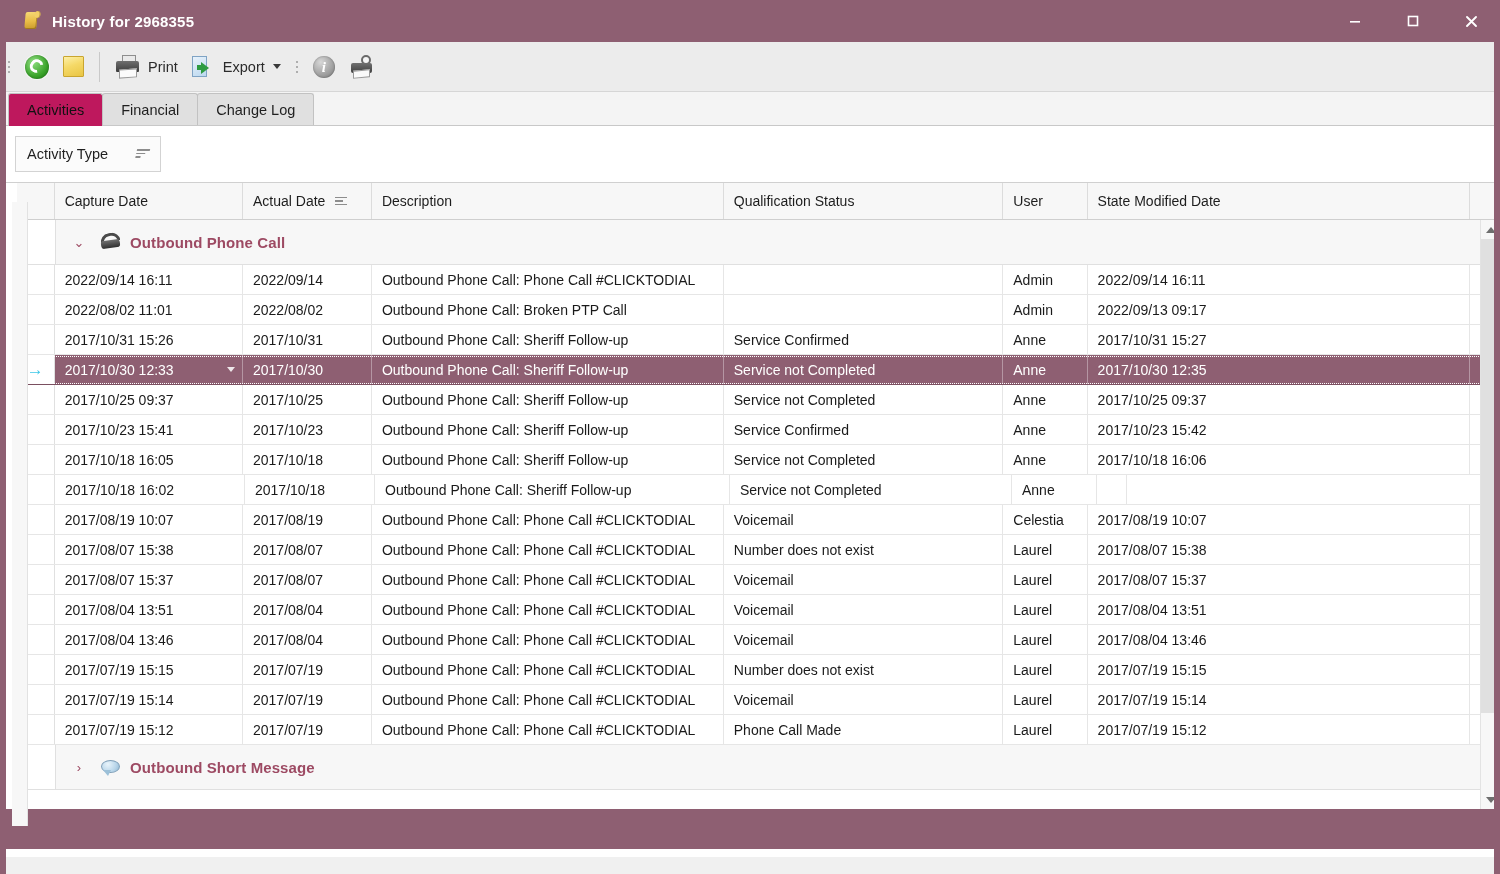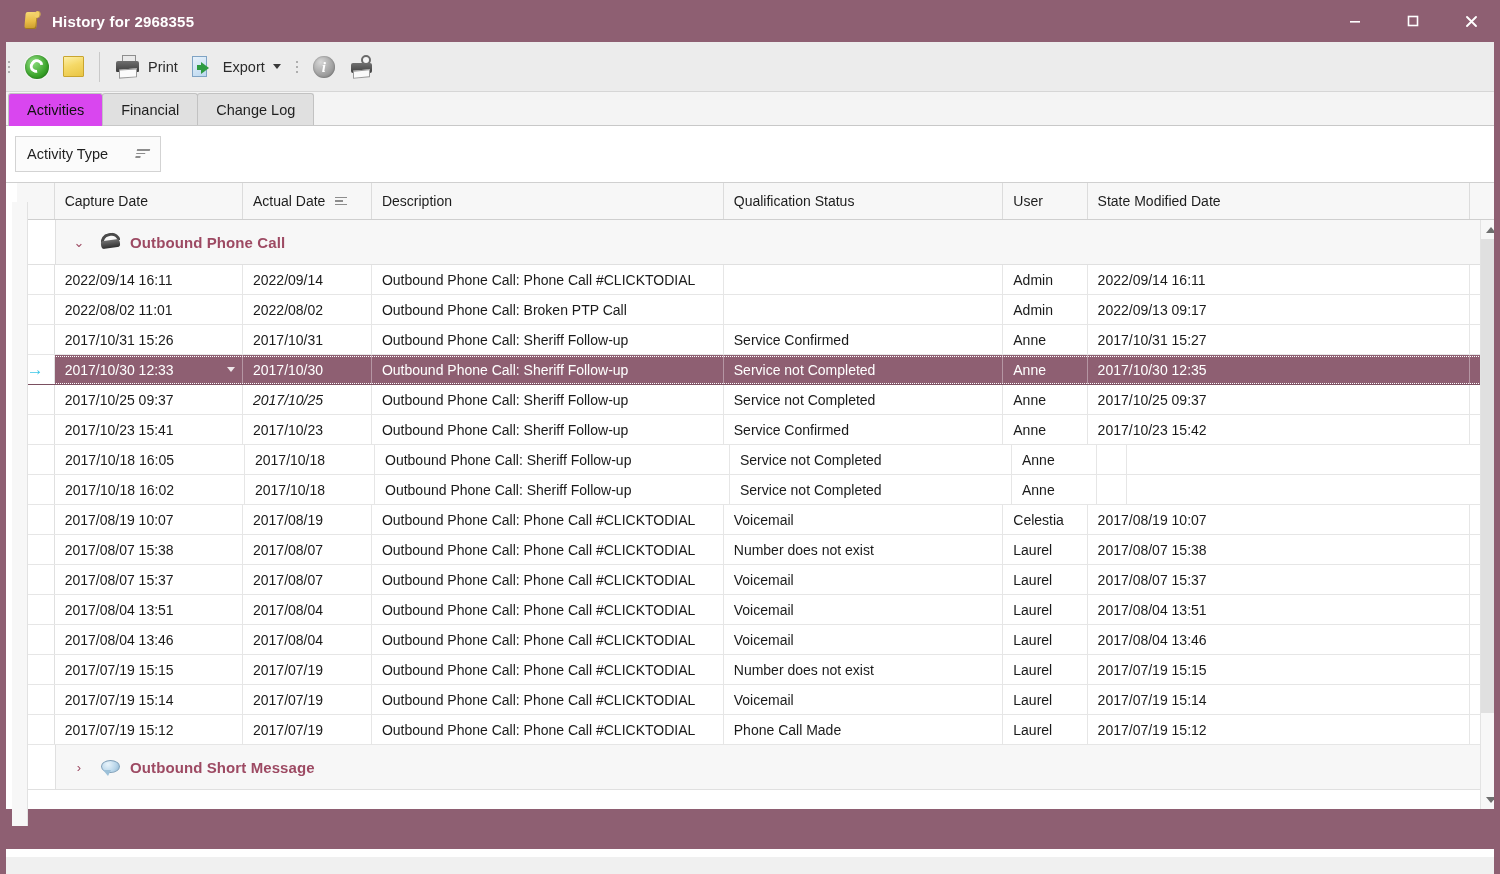--- a/index.html
+++ b/index.html
@@ -291,21 +291,21 @@
     background: #e0e0e0;
     border: 1px solid #c2c2c2;
     border-bottom: none;
     margin-right: -1px;
     border-radius: 3px 3px 0 0;
     cursor: default;
     box-sizing: border-box;
     position: relative;
   }
   .tab.active {
-    background: #d946ef;
+    background: #be185d;
     color: #111;
     z-index: 3;
     margin-bottom: -1px;
     height: 33px;
     line-height: 32px;
   }
 
   
   .filterbar {
     height: 56px;
@@ -809,21 +809,21 @@
             <div class="cell" style="width: 386px;">
               <span>2017/10/30 12:35</span>
             </div>
             <div class="cell" style="width: 30px;"></div>
           </div>
           <div class="row">
             <div class="cell indicator"></div>
             <div class="cell" style="width: 190px;">
               <span>2017/10/25 09:37</span>
             </div>
-            <div class="cell" style="width: 130px; font-style: italic;">
+            <div class="cell" style="width: 130px;">
               <span>2017/10/25</span>
             </div>
             <div class="cell" style="width: 355px;">
               <span>Outbound Phone Call: Sheriff Follow-up</span>
             </div>
             <div class="cell" style="width: 282px;">
               <span>Service not Completed</span>
             </div>
             <div class="cell" style="width: 85px;">
               <span>Anne</span>
@@ -864,20 +864,23 @@
               <span>2017/10/18</span>
             </div>
             <div class="cell" style="width: 355px;">
               <span>Outbound Phone Call: Sheriff Follow-up</span>
             </div>
             <div class="cell" style="width: 282px;">
               <span>Service not Completed</span>
             </div>
             <div class="cell" style="width: 85px;">
               <span>Anne</span>
+            </div>
+            <div class="cell" style="width: 386px;">
+              <span>2017/10/18 16:06</span>
             </div>
             <div class="cell" style="width: 30px;"></div>
           </div>
           <div class="row">
             <div class="cell indicator"></div>
             <div class="cell" style="width: 190px; align-items: center;">
               <span>2017/10/18 16:02</span>
             </div>
             <div class="cell" style="width: 130px;">
               <span>2017/10/18</span>

